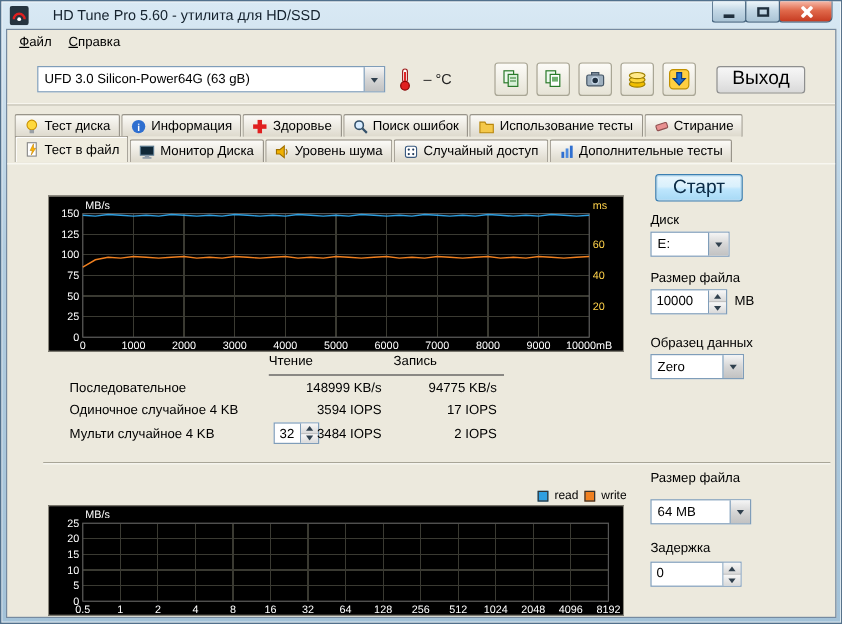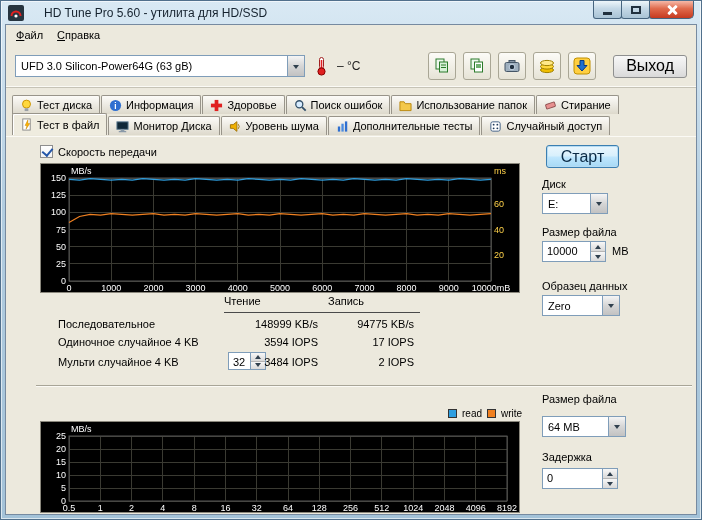--- a/index.html
+++ b/index.html
@@ -18,21 +18,21 @@
 .glyph-min{width:9px;height:3px;background:#20303e;margin-top:8px}
 .glyph-max{width:10px;height:8px;border:2px solid #20303e;background:transparent}
 .glyph-close{position:relative;width:12px;height:12px}
 .glyph-close::before,.glyph-close::after{content:"";position:absolute;left:5px;top:0;width:3px;height:12px;background:#fff;border-radius:1px}
 .glyph-close::before{transform:rotate(45deg)}
 .glyph-close::after{transform:rotate(-45deg)}
 .client{flex:1;min-height:0;background:#ece9dd;border:1px solid #768aa0;display:flex;flex-direction:column}
 .menubar{height:20px;display:flex;align-items:center;padding:0 3px;font-size:11px;flex:0 0 auto}
 .menuitem{padding:2px 7px;cursor:default}
 .menuitem::first-letter{text-decoration:underline}
-.toolbar{height:43px;display:flex;align-items:center;padding:0 9px;gap:7px;flex:0 0 auto;border-bottom:1px solid #c6c3b6;box-shadow:0 -1px 0 #fbfaf5 inset}
+.toolbar{height:43px;display:flex;align-items:center;padding:0 25px;gap:7px;flex:0 0 auto;border-bottom:1px solid #c6c3b6;box-shadow:0 -1px 0 #fbfaf5 inset}
 .combo{height:22px;background:#fff;border:1px solid #7f9db9;display:flex;align-items:center;font-size:11px;cursor:default}
 .combo.drive{width:290px}
 .combo-text{flex:1;padding:0 5px;white-space:nowrap;overflow:hidden}
 .combo-btn{width:17px;height:100%;border-left:1px solid #7f9db9;background:linear-gradient(#f5f5f5,#d6d6d6 50%,#c2c2c2);display:flex;align-items:center;justify-content:center}
 .tri{width:0;height:0;border:3.5px solid transparent;border-top:4.5px solid #30404e;margin-top:4px}
 .temp{font-size:12px;color:#222}
 .tb-spacer{flex:1}
 .tbtn{width:28px;height:28px;border:1px solid #a9a695;border-radius:3px;background:linear-gradient(#fcfbf7,#e6e3d6);display:flex;align-items:center;justify-content:center;cursor:pointer}
 .btn{height:23px;padding:0 12px;font-size:16px;border:1px solid #8e8f8f;border-radius:3px;
   background:linear-gradient(#f7f7f7,#ebebeb 45%,#d9d9d9);cursor:pointer;font-family:inherit}
@@ -179,21 +179,21 @@
           <svg class="ticon" width="13" height="13" viewBox="0 0 14 14">
             <circle cx="5.7" cy="5.7" r="3.8" fill="#d8ecff" stroke="#33506a" stroke-width="1.4"></circle>
             <line x1="8.7" y1="8.7" x2="12.6" y2="12.6" stroke="#33506a" stroke-width="2"></line>
           </svg>
           <span>Поиск ошибок</span>
         </div>
         <div class="tab">
           <svg class="ticon" width="13" height="13" viewBox="0 0 14 14">
             <path d="M1 3 h4.5 l1.2 2 H13 v7.5 H1 z" fill="#f4c84a" stroke="#b8860b"></path>
           </svg>
-          <span>Использование папок</span>
+          <span>Использование тесты</span>
         </div>
         <div class="tab">
           <svg class="ticon" width="13" height="13" viewBox="0 0 14 14">
             <rect x="2" y="4.5" width="10" height="5" rx="1" fill="#e89090" stroke="#905050" transform="rotate(-18 7 7)"></rect>
           </svg>
           <span>Стирание</span>
         </div>
       </div>
       <div class="tabrow">
         <div class="tab active">
@@ -210,48 +210,44 @@
               <rect x="3" y="11.8" width="8" height="1.4" fill="#8a99a8"></rect>
           </svg>
           <span>Монитор Диска</span>
         </div>
         <div class="tab">
           <svg class="ticon" width="13" height="13" viewBox="0 0 14 14">
             <path d="M1.5 5 h3 l4-3.2 v10.4 l-4-3.2 h-3 z" fill="#f0b000" stroke="#a07000"></path>
             <path d="M10 4.5 a4 4 0 0 1 0 5" stroke="#a07000" fill="none"></path>
           </svg>
           <span>Уровень шума</span>
-        </div>
-        <div class="tab">
-          <svg class="ticon" width="13" height="13" viewBox="0 0 14 14">
-            <rect x="2" y="7" width="2.5" height="5.5" fill="#2f6fd0"></rect>
-              <rect x="5.8" y="4" width="2.5" height="8.5" fill="#4a8ae0"></rect>
-              <rect x="9.6" y="1.5" width="2.5" height="11" fill="#2f6fd0"></rect>
-          </svg>
-          <span>Дополнительные тесты</span>
         </div>
         <div class="tab">
           <svg class="ticon" width="13" height="13" viewBox="0 0 14 14">
             <rect x="2" y="2" width="10" height="10" rx="2" fill="#fff" stroke="#3a5a80"></rect>
             <circle cx="5" cy="5" r="1" fill="#203a5a"></circle>
               <circle cx="9" cy="5" r="1" fill="#203a5a"></circle>
             <circle cx="5" cy="9" r="1" fill="#203a5a"></circle>
               <circle cx="9" cy="9" r="1" fill="#203a5a"></circle>
           </svg>
           <span>Случайный доступ</span>
         </div>
+        <div class="tab">
+          <svg class="ticon" width="13" height="13" viewBox="0 0 14 14">
+            <rect x="2" y="7" width="2.5" height="5.5" fill="#2f6fd0"></rect>
+              <rect x="5.8" y="4" width="2.5" height="8.5" fill="#4a8ae0"></rect>
+              <rect x="9.6" y="1.5" width="2.5" height="11" fill="#2f6fd0"></rect>
+          </svg>
+          <span>Дополнительные тесты</span>
+        </div>
       </div>
     </div>
 
     <div class="page">
 
-      <label class="check" style="left:34px;top:8px">
-        <span class="box checked"></span>
-        <span>Скорость передачи</span>
-      </label>
 
       <svg class="chart" id="chart0" style="left:34px;top:26px" width="480" height="130">
           <rect x="0" y="0" width="480" height="130" fill="#000"></rect>
           <line x1="28" y1="117" x2="450" y2="117" stroke="#3a3a32" shape-rendering="crispEdges"></line>
           <text x="25" y="120" fill="#fff" font-size="9" text-anchor="end">0</text>
           <line x1="28" y1="99.83333333333334" x2="450" y2="99.83333333333334" stroke="#3a3a32" shape-rendering="crispEdges"></line>
           <text x="25" y="102.83333333333334" fill="#fff" font-size="9" text-anchor="end">25</text>
           <line x1="28" y1="82.66666666666667" x2="450" y2="82.66666666666667" stroke="#3a3a32" shape-rendering="crispEdges"></line>
           <text x="25" y="85.66666666666667" fill="#fff" font-size="9" text-anchor="end">50</text>
           <line x1="28" y1="65.5" x2="450" y2="65.5" stroke="#3a3a32" shape-rendering="crispEdges"></line>

